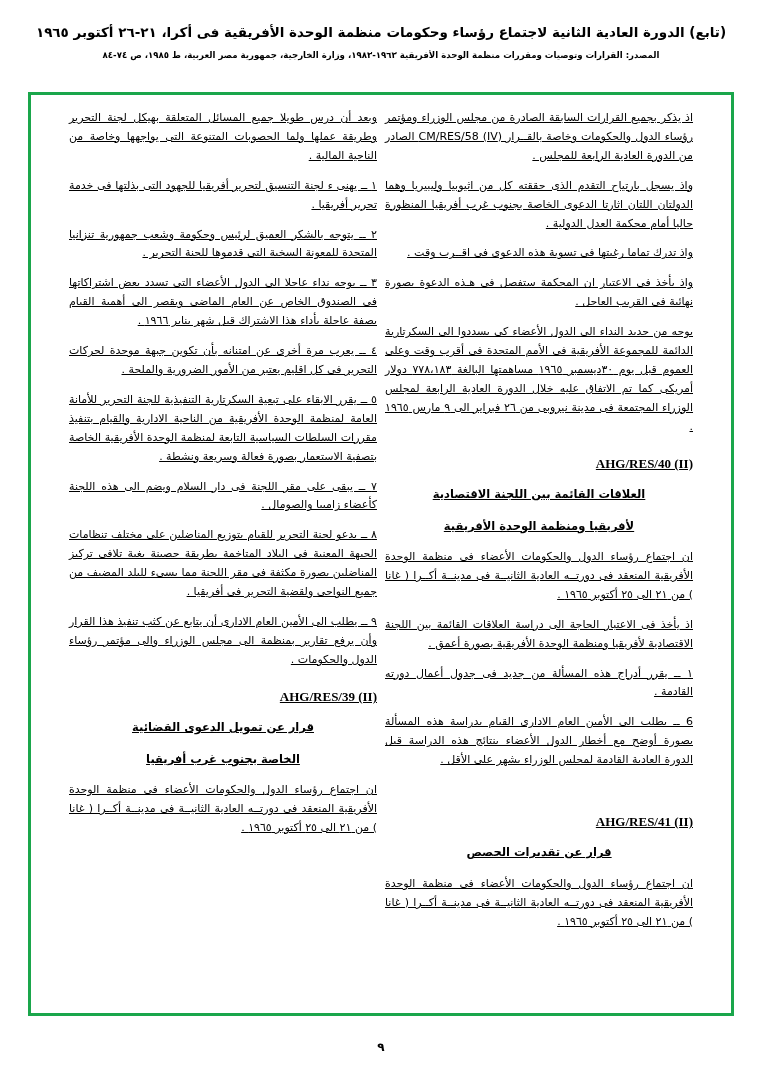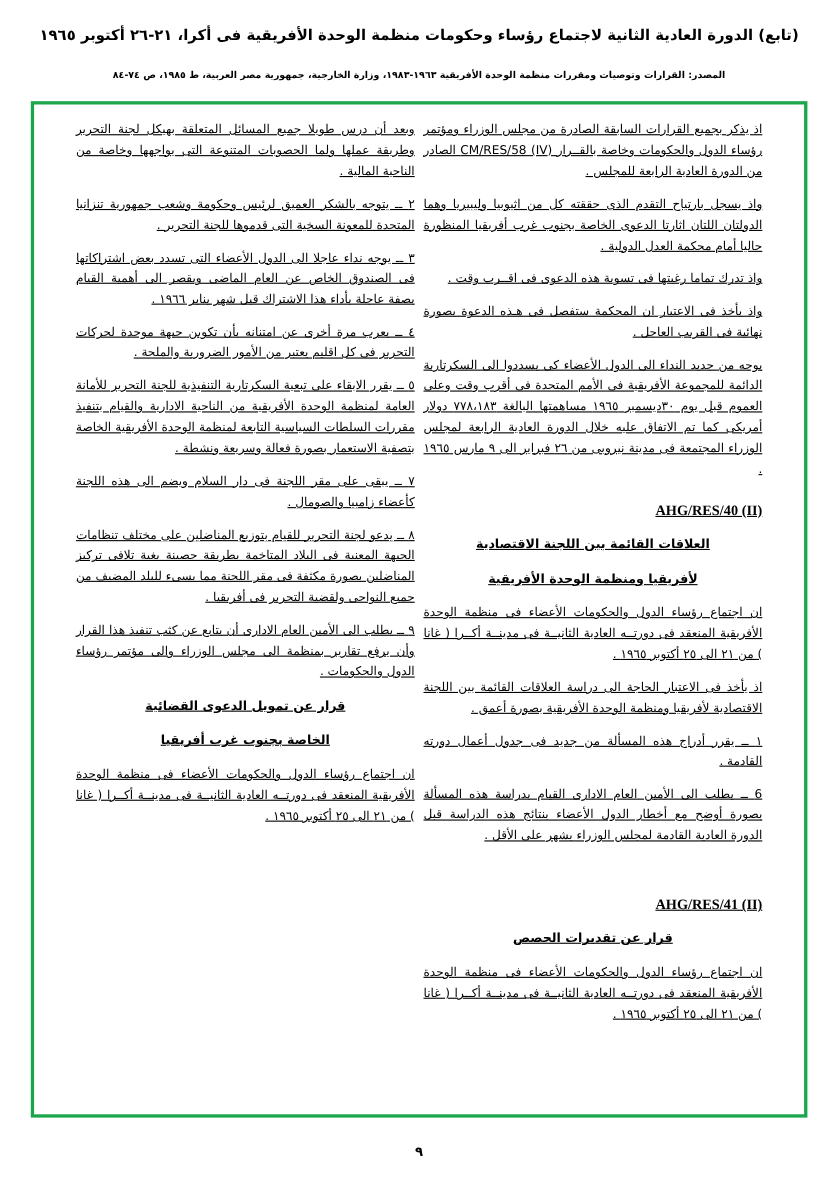--- a/index.html
+++ b/index.html
@@ -25,21 +25,21 @@
   
   .header {
     text-align: center;
     direction: rtl;
   }
   .header-title {
     font-size: 13.5px;
     font-weight: bold;
     letter-spacing: 0px;
     line-height: 1.5;
-    margin-bottom: 21px;
+    margin-bottom: 7px;
   }
   .header-sub {
     font-size: 8.6px;
     font-weight: bold;
     line-height: 1.4;
     margin-bottom: 14px;
   }
   
   .frame {
     position: absolute;
@@ -113,28 +113,30 @@
   <div class="header">
     <div class="header-title">(تابع) الدورة العادية الثانية لاجتماع رؤساء وحكومات منظمة الوحدة الأفريقية فى أكرا، ٢١-٢٦ أكتوبر ١٩٦٥</div>
     <div class="header-sub">المصدر: القرارات وتوصيات ومقررات منظمة الوحدة الأفريقية ١٩٦٣-١٩٨٣، وزارة الخارجية، جمهورية مصر العربية، ط ١٩٨٥، ص ٧٤-٨٤</div>
   </div>
 
   <div class="frame">
     <div class="frame-inner">
 
       <div class="col col-right">
         <p class="para">وبعد أن درس طويلا جميع المسائل المتعلقة بهيكل لجنة التحرير وطريقة عملها ولما الحصوبات المتنوعة التى يواجهها وخاصة من الناحية المالية .</p>
+        <p class="para">١ ــ يهنى ء لجنة التنسيق لتحرير أفريقيا للجهود التى بذلتها فى خدمة تحرير أفريقيا .</p>
         <p class="para">٢ ــ يتوجه بالشكر العميق لرئيس وحكومة وشعب جمهورية تنزانيا المتحدة للمعونة السخية التى قدموها للجنة التحرير .</p>
         <p class="para">٣ ــ يوجه نداء عاجلا الى الدول الأعضاء التى تسدد بعض اشتراكاتها فى الصندوق الخاص عن العام الماضى ويقصر الى أهمية القيام بصفة عاجلة بأداء هذا الاشتراك قبل شهر يناير ١٩٦٦ .</p>
         <p class="para">٤ ــ يعرب مرة أخرى عن امتنانه بأن تكوين جبهة موحدة لحركات التحرير فى كل اقليم يعتبر من الأمور الضرورية والملحة .</p>
         <p class="para">٥ ــ يقرر الابقاء على تبعية السكرتارية التنفيذية للجنة التحرير للأمانة العامة لمنظمة الوحدة الأفريقية من الناحية الادارية والقيام بتنفيذ مقررات السلطات السياسية التابعة لمنظمة الوحدة الأفريقية الخاصة بتصفية الاستعمار بصورة فعالة وسريعة ونشطة .</p>
         <p class="para">٧ ــ يبقى على مقر اللجنة فى دار السلام ويضم الى هذه اللجنة كأعضاء زامبيا والصومال .</p>
         <p class="para">٨ ــ يدعو لجنة التحرير للقيام بتوزيع المناضلين على مختلف تنظامات الجبهة المعنية فى البلاد المتاخمة بطريقة حصينة بغية تلافى تركيز المناضلين بصورة مكثفة فى مقر اللجنة مما يسىء للبلد المضيف من جميع النواحى ولقضية التحرير فى أفريقيا .</p>
         <p class="para">٩ ــ يطلب الى الأمين العام الادارى أن يتابع عن كثب تنفيذ هذا القرار وأن يرفع تقارير بمنظمة الى مجلس الوزراء والى مؤتمر رؤساء الدول والحكومات .</p>
 
+        <div class="res-code">AHG/RES/39 (II)</div>
         <div class="res-title">قرار عن تمويل الدعوى القضائية</div>
         <div class="res-title">الخاصة بجنوب غرب أفريقيا</div>
         <p class="para">ان اجتماع رؤساء الدول والحكومات الأعضاء فى منظمة الوحدة الأفريقية المنعقد فى دورتــه العادية الثانيــة فى مدينــة أكــرا ( غانا ) من ٢١ الى ٢٥ أكتوبر ١٩٦٥ .</p>
       </div>
 
       <div class="col col-left">
         <p class="para">اذ يذكر بجميع القرارات السابقة الصادرة من مجلس الوزراء ومؤتمر رؤساء الدول والحكومات وخاصة بالقــرار (CM/RES/58 (IV الصادر من الدورة العادية الرابعة للمجلس .</p>
         <p class="para">واذ يسجل بارتياح التقدم الذى حققته كل من اثيوبيا وليبيريا وهما الدولتان اللتان اثارتا الدعوى الخاصة بجنوب غرب أفريقيا المنظورة حاليا أمام محكمة العدل الدولية .</p>
         <p class="para">واذ تدرك تماما رغبتها فى تسوية هذه الدعوى فى اقــرب وقت .</p>
         <p class="para">واذ يأخذ فى الاعتبار ان المحكمة ستفصل فى هـذه الدعوة بصورة نهائية فى القريب العاجل .</p>

